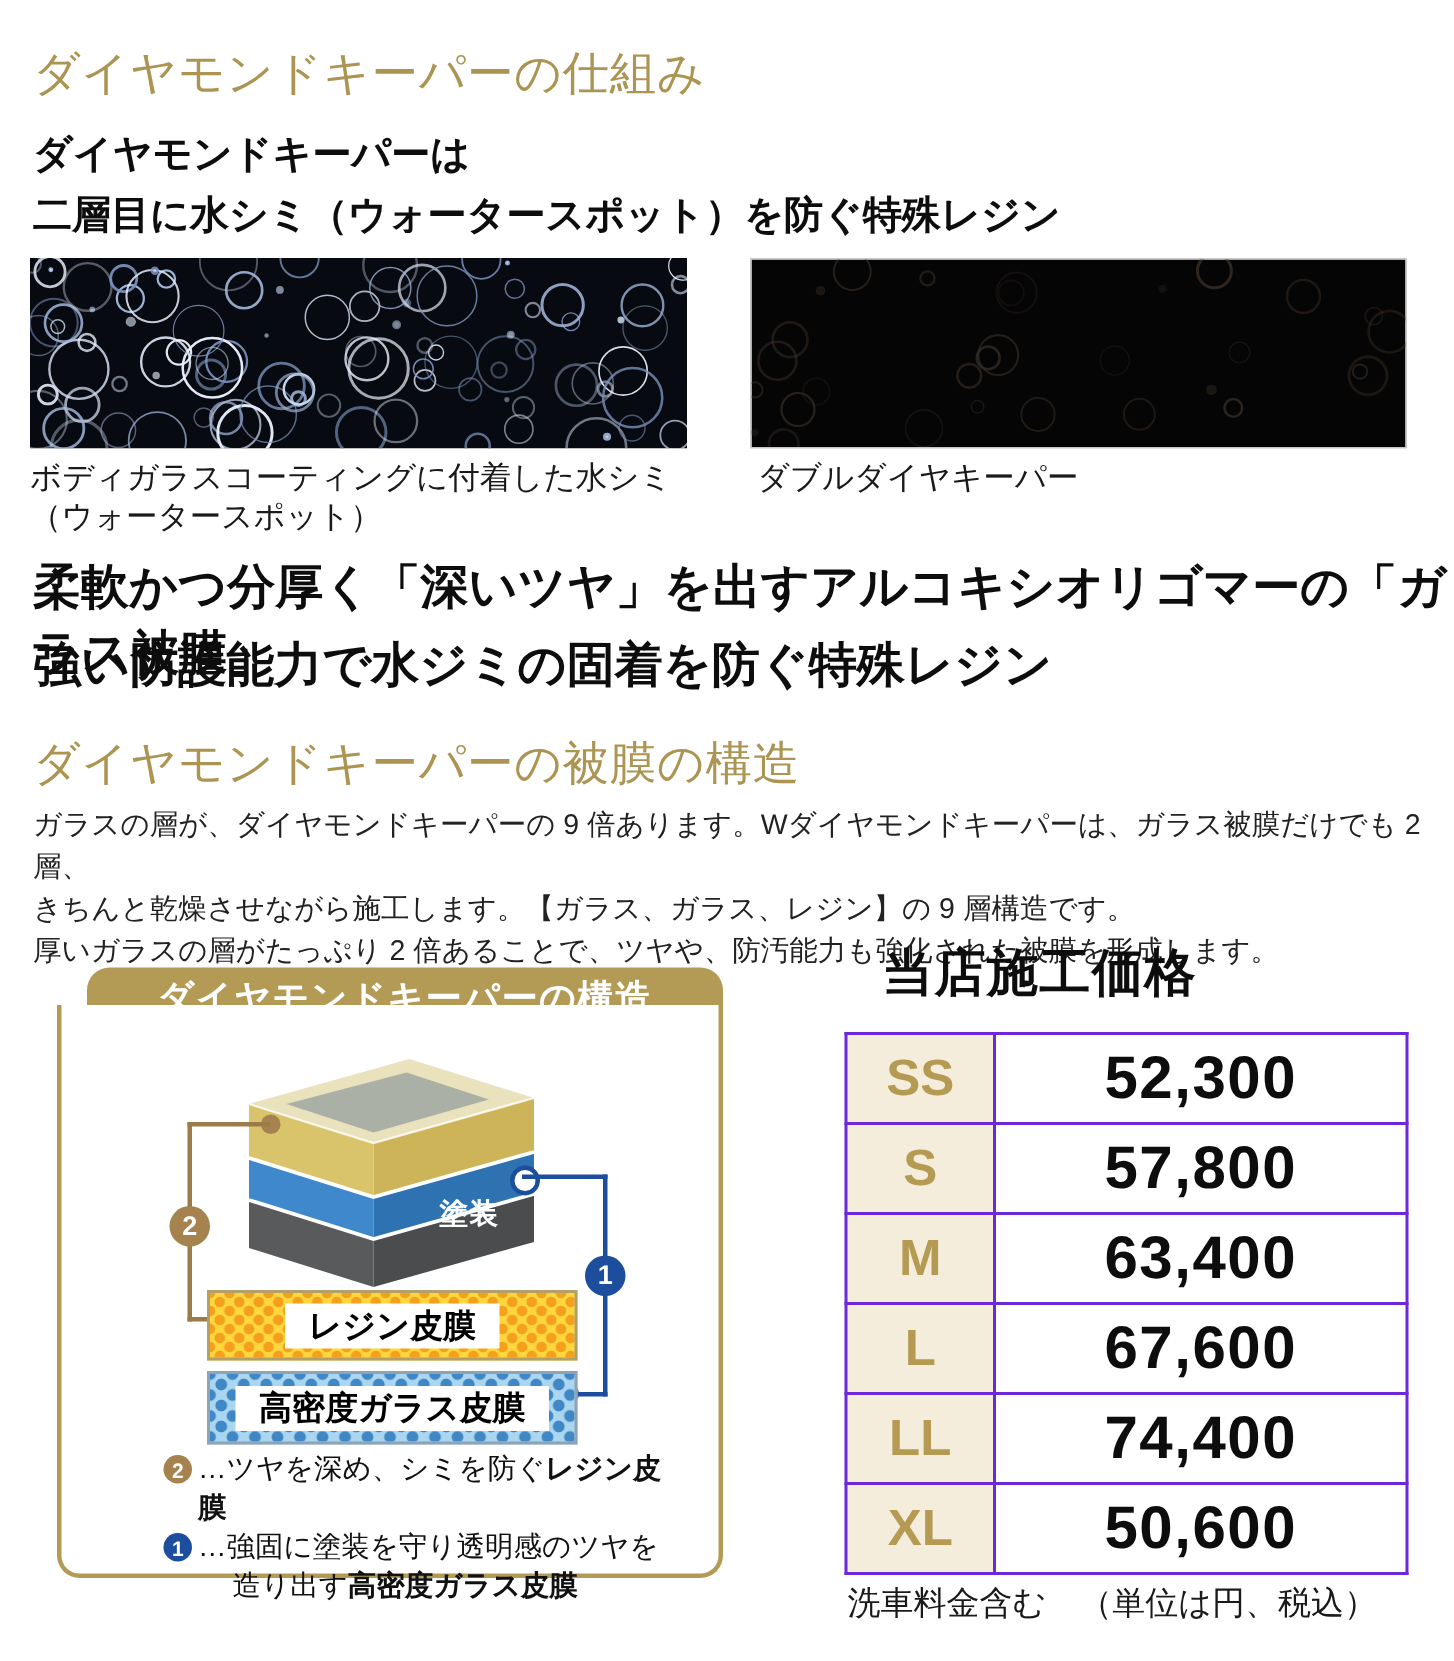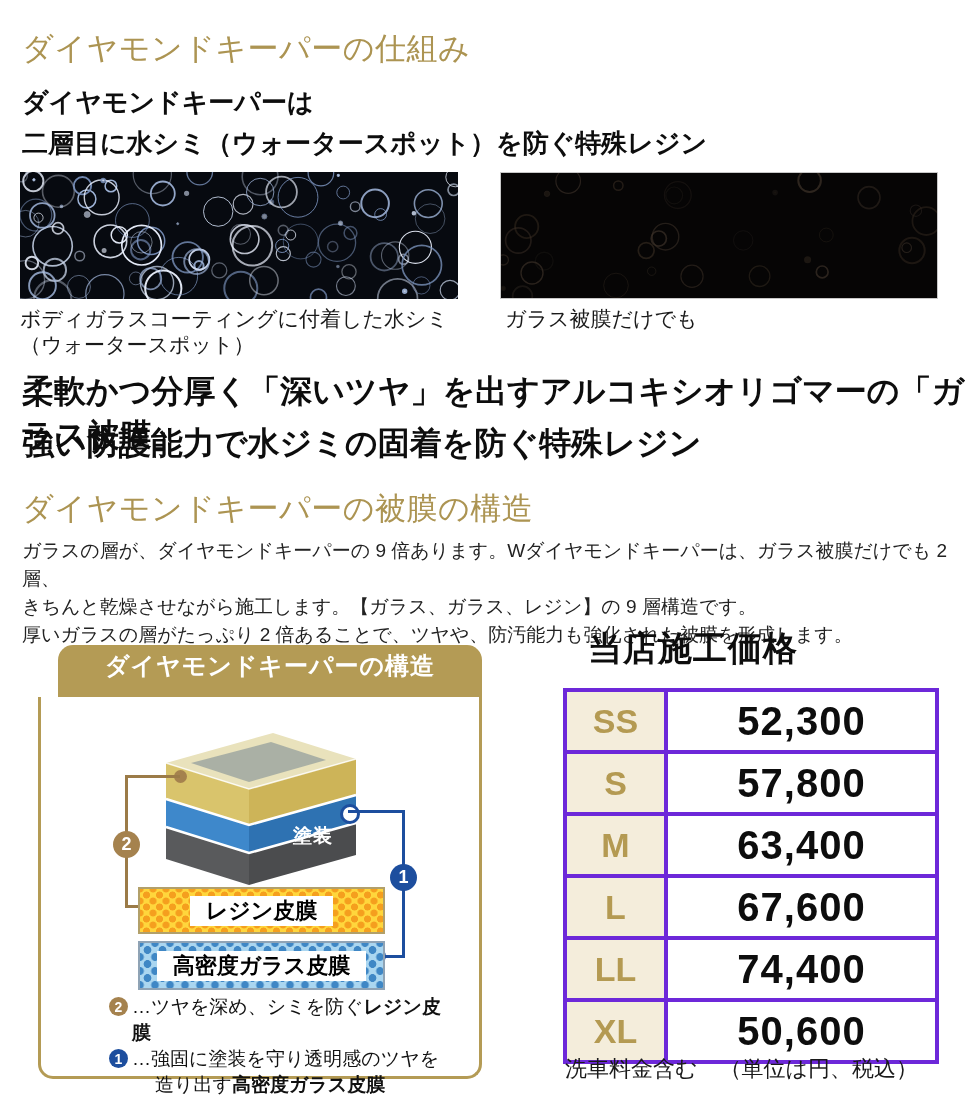--- a/index.html
+++ b/index.html
@@ -12,21 +12,21 @@
   .sub-bold{font-weight:bold;font-size:26px;line-height:41px;color:#0d0d0d;letter-spacing:0px;}
   .bold-p{font-weight:bold;font-size:32px;color:#0d0d0d;letter-spacing:0px;}
   .caption{font-size:21px;line-height:26px;color:#1a1a1a;}
   .para{font-size:19px;line-height:28px;color:#222;}
   .photo{display:block;}
   .photo-right{border:1px solid #c8c8c8;}
 
   
   .panel{left:38px;top:645px;width:444px;height:427px;}
   .panel-header{
-    height:52px;background:#b49b55;border-radius:15px 15px 0 0;
+    height:25px;background:#b49b55;border-radius:15px 15px 0 0;
     color:#fff;font-weight:bold;font-size:24px;text-align:center;line-height:42px;letter-spacing:1px;margin-left:20px;
   }
   .panel-body{
     position:relative;height:379px;background:#fff;border:3px solid #b49b55;border-top:none;
     border-radius:0 0 15px 15px;
   }
   .layer-box{box-sizing:border-box;display:flex;align-items:center;justify-content:center;}
   .resin-box{
     left:97px;top:190px;width:247px;height:47px;border:2px solid #b2a06a;
     background-color:#ffd63c;
@@ -59,21 +59,21 @@
   .legend b{font-weight:bold;}
   .legend-indent{padding-left:46px;font-family:Liberation Serif, serif;}
   .paint-label{color:#fff;font-weight:bold;font-size:19px;letter-spacing:1px;}
 
   
   .price-head{left:565px;top:626px;font-size:34px;font-weight:bold;color:#0d0d0d;letter-spacing:1px;margin-left:23px;}
   table.price{
     left:563px;top:688px;position:absolute;border-collapse:collapse;width:376px;
   }
   table.price td{
-    border:4px solid #6d28d9;height:56px;text-align:center;vertical-align:middle;
+    border:2px solid #6d28d9;height:56px;text-align:center;vertical-align:middle;
   }
   td.size-cell{width:95px;background:#f4eddb;color:#b49a52;font-weight:bold;font-size:34px;}
   td.price-cell{background:#fff;color:#0d0d0d;font-weight:bold;font-size:40px;letter-spacing:1px;}
   .note{left:565px;top:1054px;font-size:22px;color:#1a1a1a;}
 </style>
 </head>
 <body>
 
 <div id="canvas">
 
@@ -212,21 +212,21 @@
       <circle cx="405.7" cy="74.7" r="4.8" fill="none" stroke="#3e332a" stroke-width="1.2" opacity="0.56"></circle>
       <circle cx="258.6" cy="103.2" r="10.3" fill="none" stroke="#33291f" stroke-width="1.3" opacity="0.55"></circle>
       <circle cx="46.0" cy="20.8" r="2.7" fill="#33291f" stroke="#3e332a" stroke-width="0.9" opacity="0.45"></circle>
       <circle cx="117.3" cy="12.6" r="4.7" fill="none" stroke="#33291f" stroke-width="1.5" opacity="0.67"></circle>
     </svg>
 
   <div class="abs caption" style="left:20px;top:306px;">
     <div>ボディガラスコーティングに付着した水シミ</div>
     <div>（ウォータースポット）</div>
   </div>
-  <div class="abs caption" style="left:505px;top:306px;">ガラス被膜だけでも</div>
+  <div class="abs caption" style="left:505px;top:306px;">ダブルダイヤキーパー</div>
 
   <div class="abs bold-p" style="left:22px;top:370px;">柔軟かつ分厚く「深いツヤ」を出すアルコキシオリゴマーの「ガラス被膜」</div>
   <div class="abs bold-p" style="left:22px;top:422px;">強い防護能力で水ジミの固着を防ぐ特殊レジン</div>
 
   <div class="abs h-gold" style="left:22px;top:488px;">ダイヤモンドキーパーの被膜の構造</div>
   <div class="abs para" style="left:22px;top:537px;width:930px;">
     <div>ガラスの層が、ダイヤモンドキーパーの 9 倍あります。Wダイヤモンドキーパーは、ガラス被膜だけでも 2 層、</div>
     <div>きちんと乾燥させながら施工します。【ガラス、ガラス、レジン】の 9 層構造です。</div>
     <div>厚いガラスの層がたっぷり 2 倍あることで、ツヤや、防汚能力も強化された被膜を形成します。</div>
   </div>

